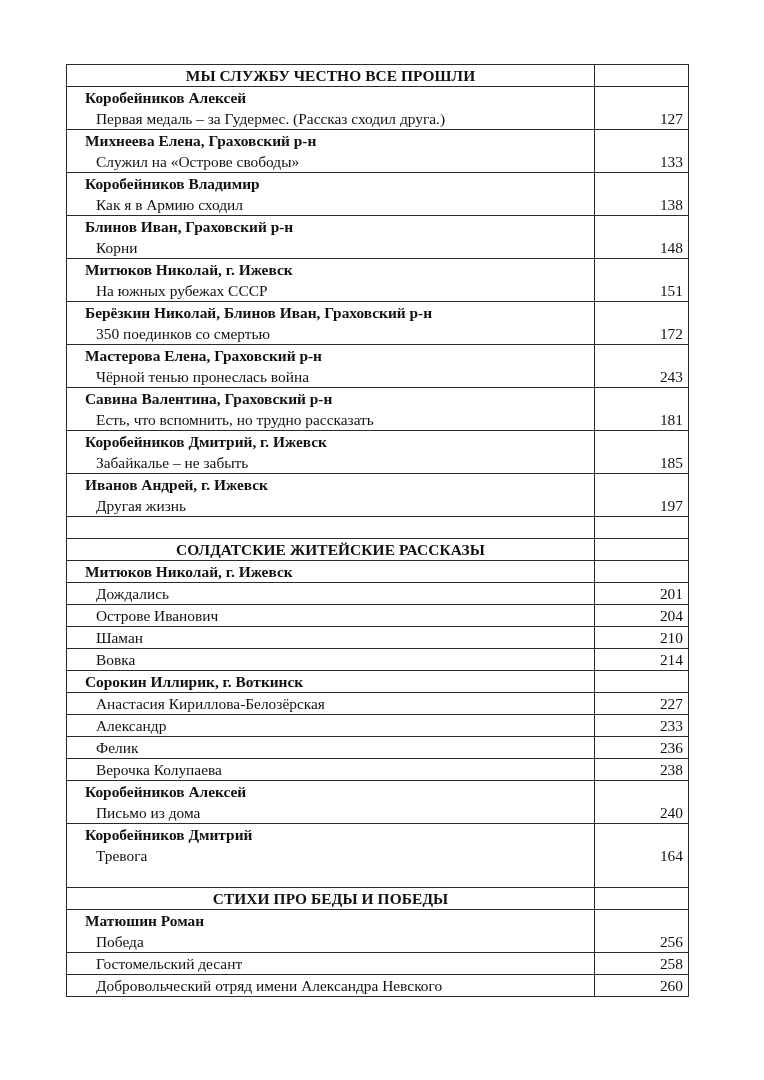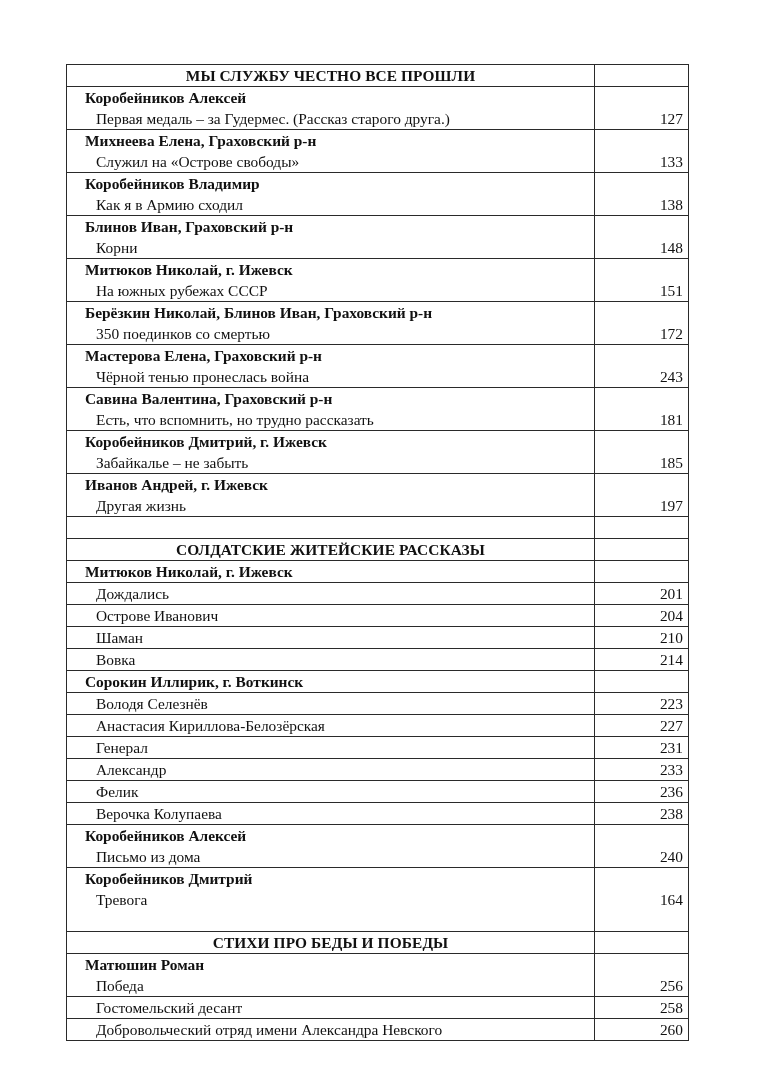--- a/index.html
+++ b/index.html
@@ -77,21 +77,21 @@
   <tbody>
 
     <tr class="section-head">
       <td class="title-cell">МЫ СЛУЖБУ ЧЕСТНО ВСЕ ПРОШЛИ</td>
       <td></td>
     </tr>
 
     <tr>
       <td>
           <span class="line author">Коробейников Алексей</span>
-          <span class="line story">Первая медаль – за Гудермес. (Рассказ старого друга.)</span>
+          <span class="line story">Первая медаль – за Гудермес. (Рассказ сходил друга.)</span>
         </td>
       <td class="page-cell">
           <span class="pnum">127</span>
         </td>
     </tr>
     <tr>
       <td>
           <span class="line author">Михнеева Елена, Граховский р-н</span>
           <span class="line story">Служил на «Острове свободы»</span>
         </td>
@@ -222,40 +222,24 @@
     </tr>
 
     <tr>
       <td>
           <span class="line author">Сорокин Иллирик, г. Воткинск</span>
         </td>
       <td></td>
     </tr>
     <tr>
       <td>
-          <span class="line story">Володя Селезнёв</span>
-        </td>
-      <td class="page-cell">
-          <span class="pnum">223</span>
-        </td>
-    </tr>
-    <tr>
-      <td>
           <span class="line story">Анастасия Кириллова-Белозёрская</span>
         </td>
       <td class="page-cell">
           <span class="pnum">227</span>
-        </td>
-    </tr>
-    <tr>
-      <td>
-          <span class="line story">Генерал</span>
-        </td>
-      <td class="page-cell">
-          <span class="pnum">231</span>
         </td>
     </tr>
     <tr>
       <td>
           <span class="line story">Александр</span>
         </td>
       <td class="page-cell">
           <span class="pnum">233</span>
         </td>
     </tr>

